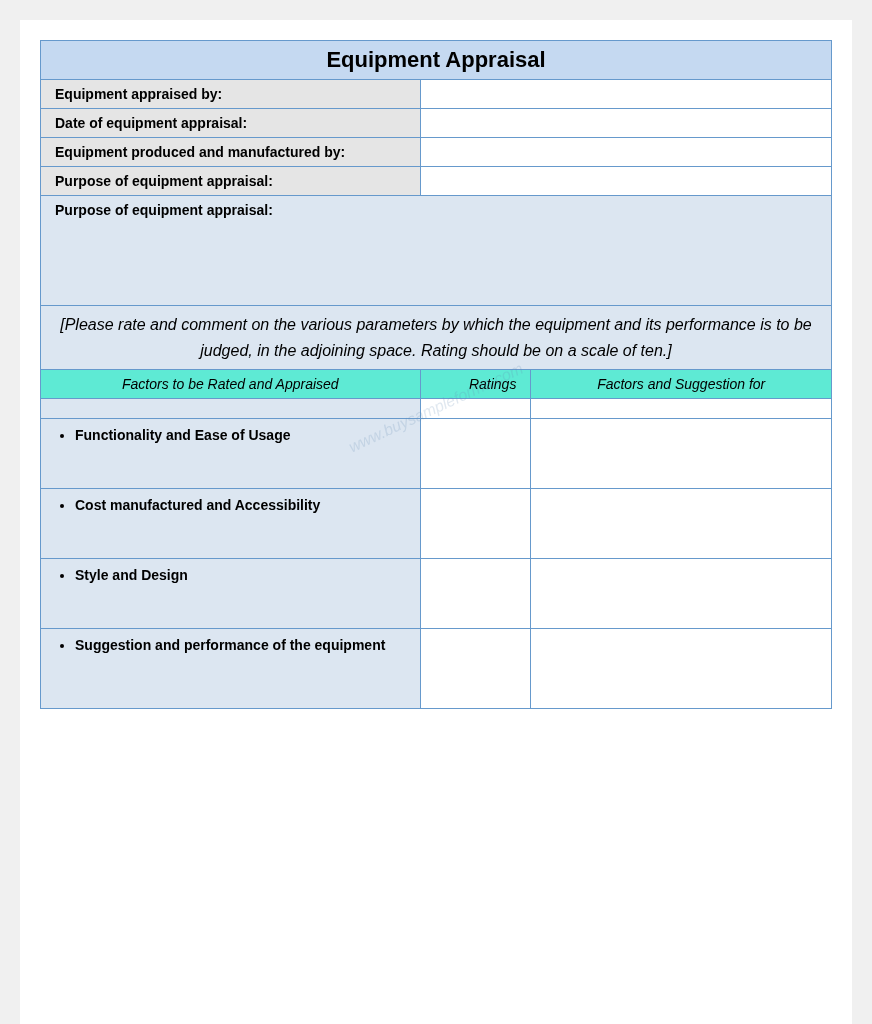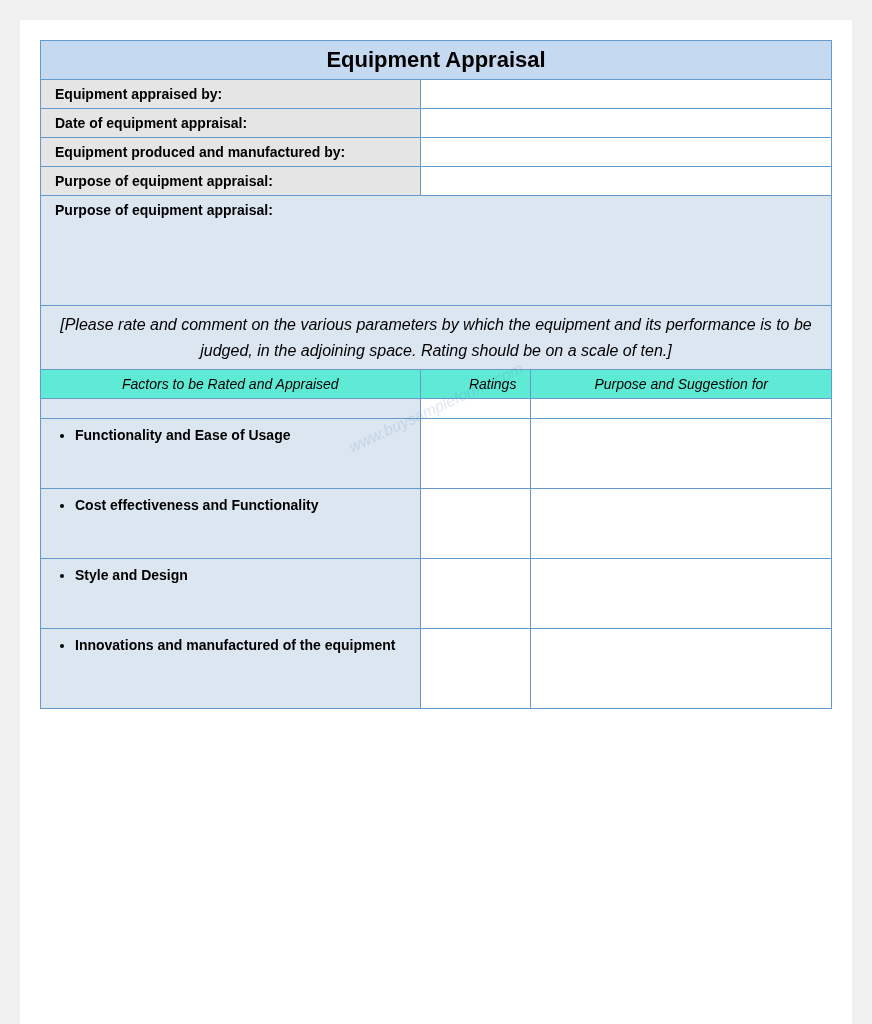--- a/index.html
+++ b/index.html
@@ -185,21 +185,21 @@
         <td colspan="3" class="purpose-label-cell" style="background-color: #dce6f1; height: 110px; vertical-align: top;">Purpose of equipment appraisal:</td>
       </tr>
 
       <tr>
         <td colspan="3" class="instruction-cell">[Please rate and comment on the various parameters by which the equipment and its performance is to be judged, in the adjoining space. Rating should be on a scale of ten.]</td>
       </tr>
 
       <tr>
         <td class="col-header-cell col-header-left">Factors to be Rated and Appraised</td>
         <td class="col-header-cell col-header-mid">Ratings</td>
-        <td class="col-header-cell col-header-right">Purpose and Suggestion for</td>
+        <td class="col-header-cell col-header-right">Factors and Suggestion for</td>
       </tr>
 
       <tr>
         <td class="factor-cell" style="height: 20px;"></td>
         <td class="rating-cell" style="height: 20px;"></td>
         <td class="comment-cell" style="height: 20px;"></td>
       </tr>
 
       <tr>
         <td class="factor-cell">
@@ -207,42 +207,42 @@
                 <li>Functionality and Ease of Usage</li>
               </ul>
         </td>
         <td class="rating-cell"></td>
         <td class="comment-cell"></td>
       </tr>
 
       <tr>
         <td class="factor-cell">
           <ul>
-                <li>Cost effectiveness and Functionality</li>
+                <li>Cost manufactured and Accessibility</li>
               </ul>
         </td>
         <td class="rating-cell"></td>
         <td class="comment-cell"></td>
       </tr>
 
       <tr>
         <td class="factor-cell">
           <ul>
                 <li>Style and Design</li>
               </ul>
         </td>
         <td class="rating-cell"></td>
         <td class="comment-cell"></td>
       </tr>
 
 
       <tr>
         <td class="factor-cell" style="height: 80px;">
           <ul>
-                <li>Innovations and manufactured of the equipment</li>
+                <li>Suggestion and performance of the equipment</li>
               </ul>
         </td>
         <td class="rating-cell" style="height: 80px;"></td>
         <td class="comment-cell" style="height: 80px;"></td>
       </tr>
 
     </tbody>
       </table>
 
     <div class="watermark" style="position: absolute; top: 55%; left: 50%; transform: translate(-50%, -50%) rotate(-25deg); font-size: 16px; color: rgba(100,140,180,0.2); white-space: nowrap; pointer-events: none; font-style: italic;">www.buysampleforms.com</div>

